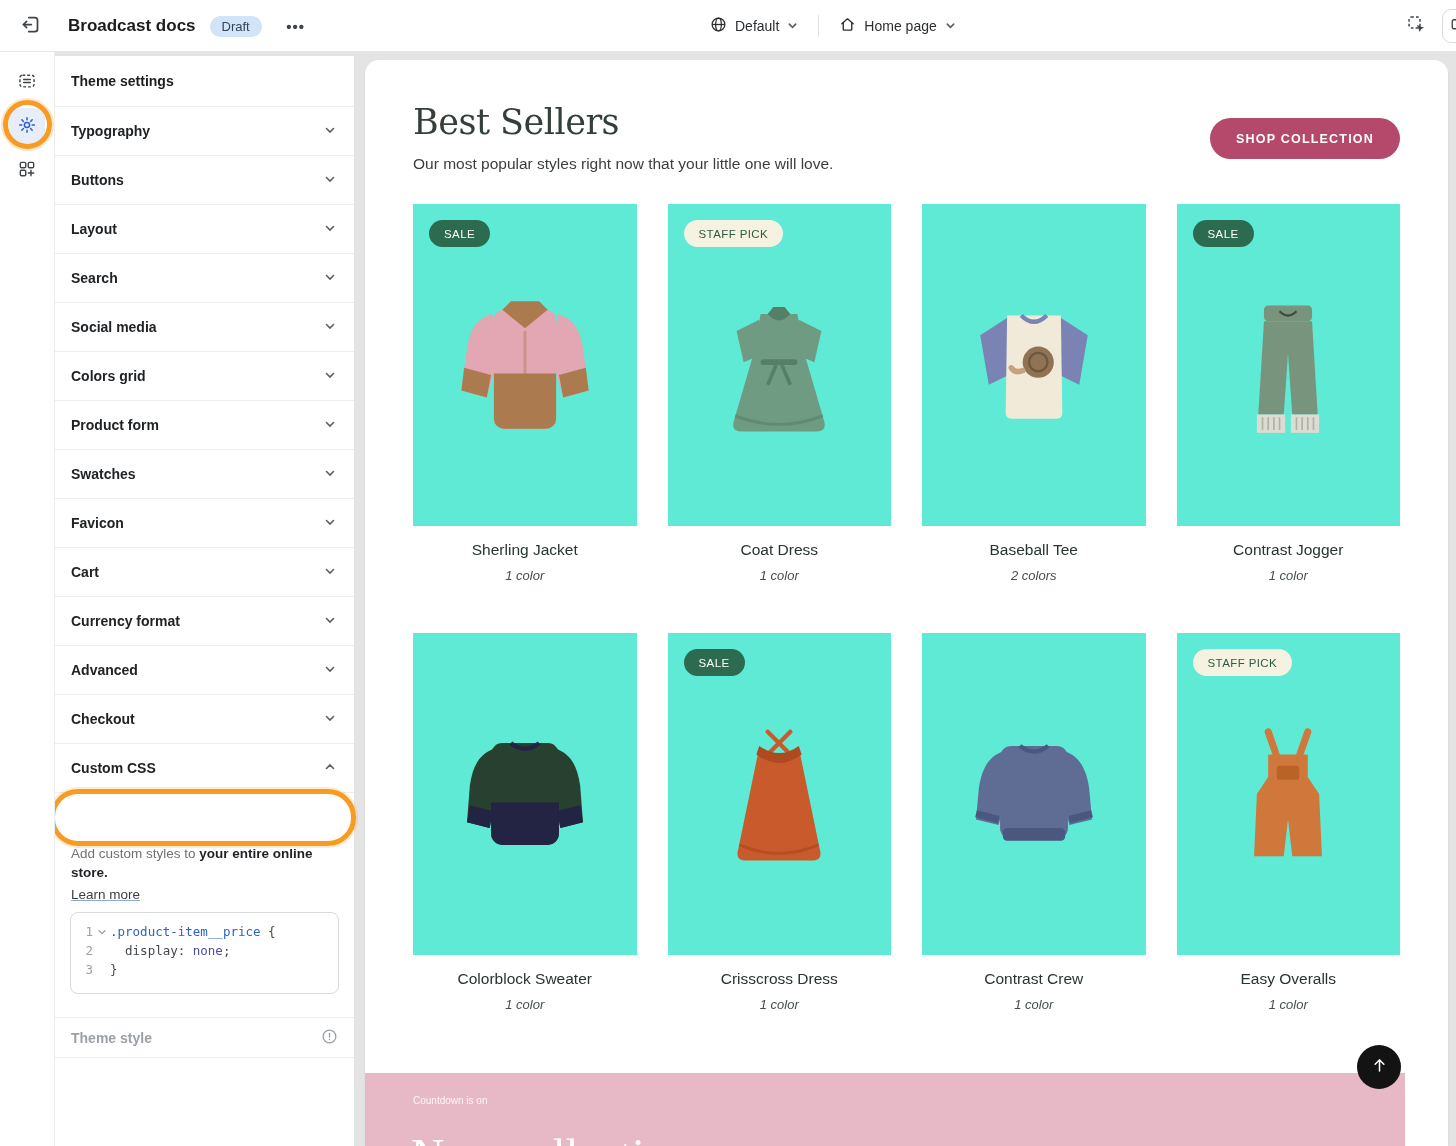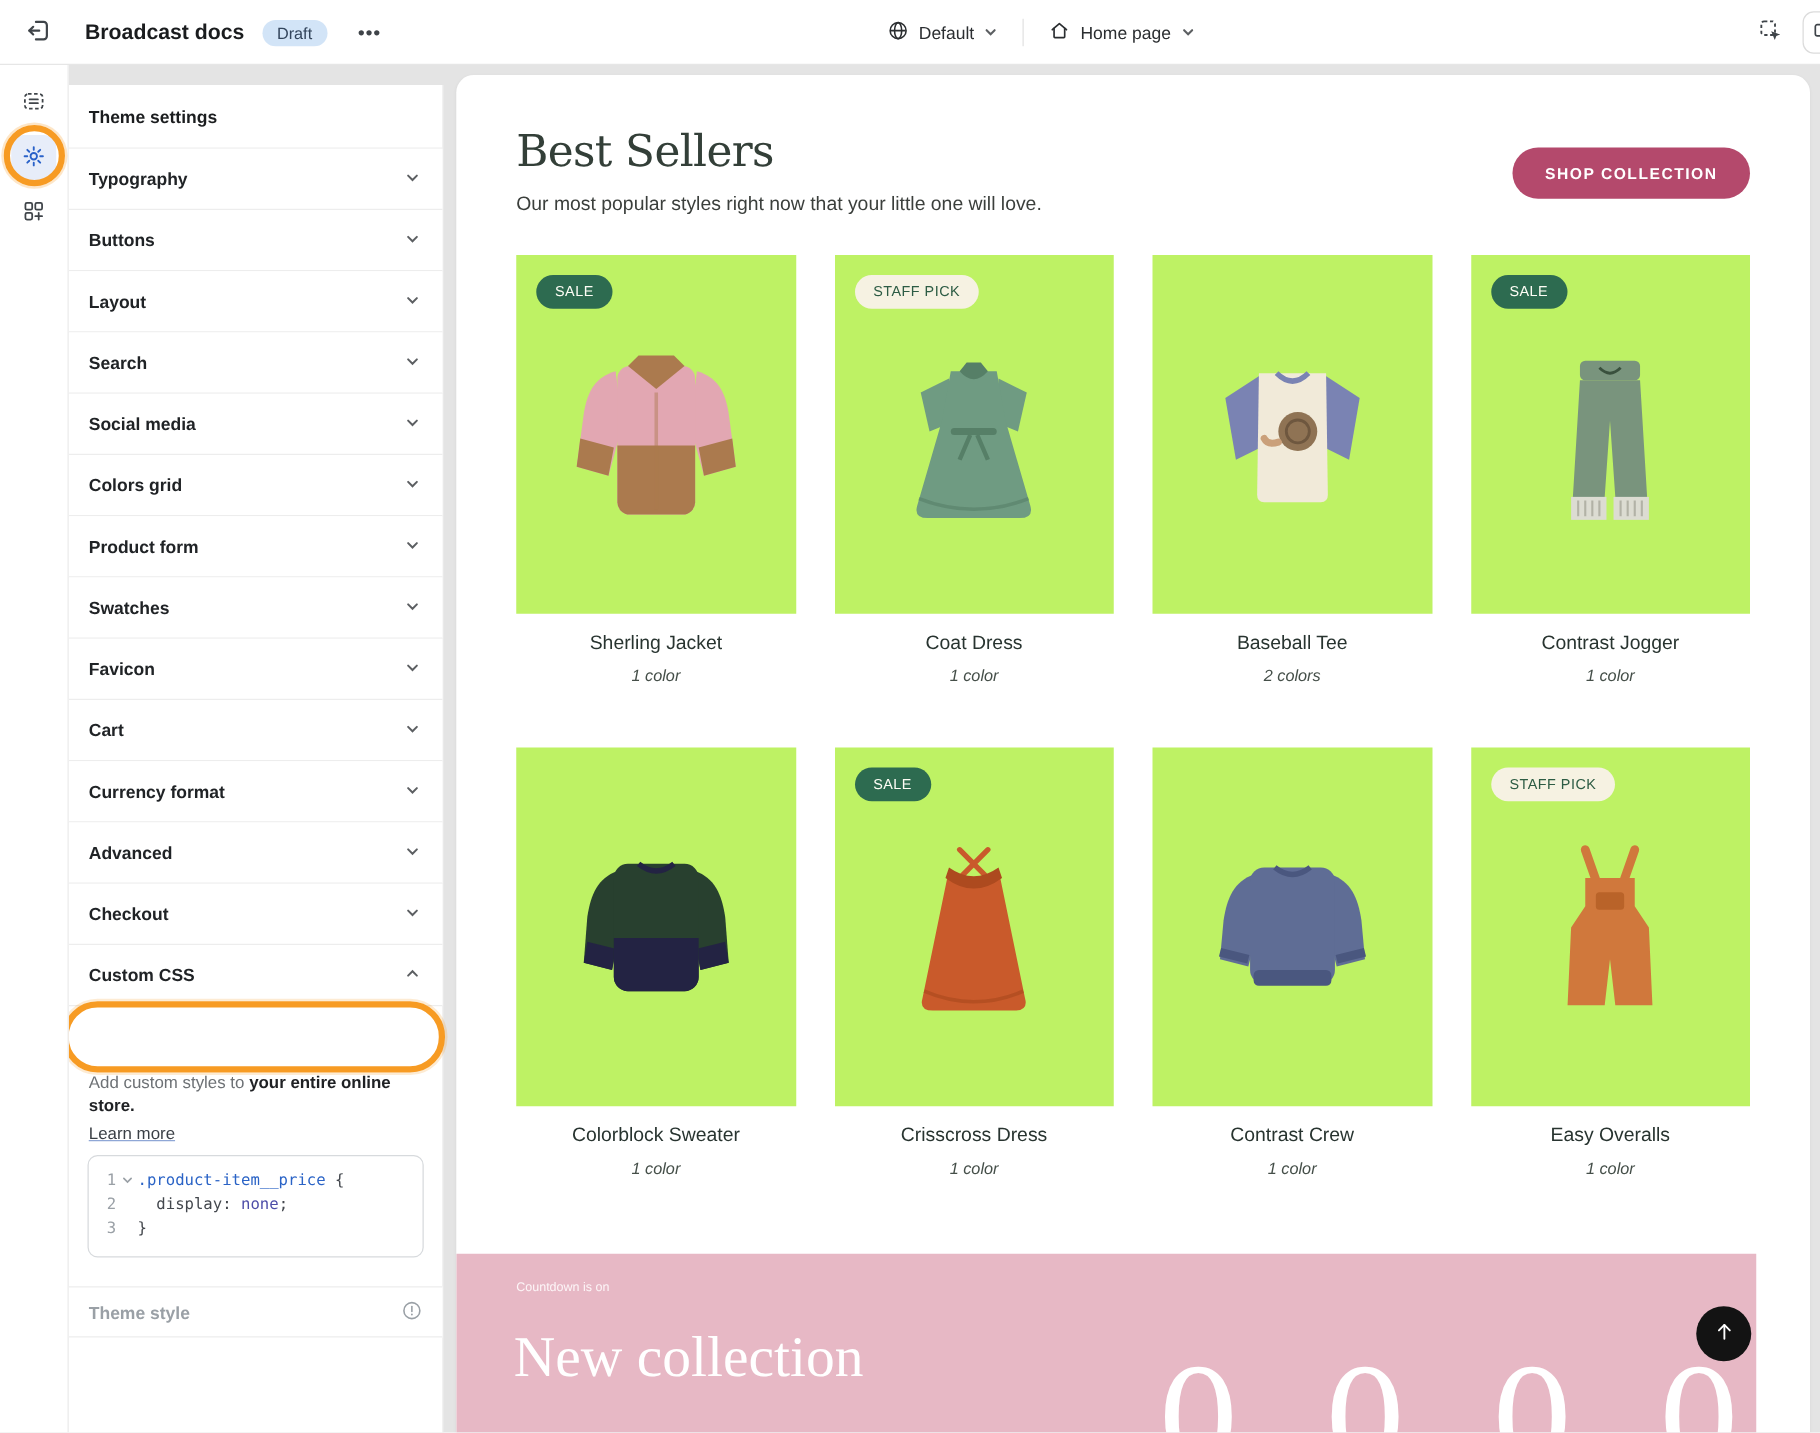--- a/index.html
+++ b/index.html
@@ -33,21 +33,21 @@
 
   
   .annot-ring { position:absolute; left:3px; top:100px; width:49px; height:49px; border-radius:50%;
                 border:5px solid #f79b23; z-index:30; pointer-events:none;
                 box-shadow:0 0 0 2px rgba(247,155,35,.25); }
   .annot-box { position:absolute; left:-5px; top:733px; width:306px; height:57px; border-radius:28px;
                border:5px solid #f79b23; z-index:30; pointer-events:none;
                box-shadow:0 0 0 2px rgba(247,155,35,.2); }
 
   
-  .sidebar { position:absolute; top:68px; left:55px; width:300px; bottom:0; background:#fff;
+  .sidebar { position:absolute; top:56px; left:55px; width:300px; bottom:0; background:#fff;
              border-right:1px solid #e3e3e3; z-index:5; }
   .sb-header { height:51px; display:flex; align-items:center; padding:0 16px; font-size:14px; font-weight:700;
                border-bottom:1px solid #ededed; color:#1b1d1f; }
   .sb-row { height:49px; display:flex; align-items:center; justify-content:space-between; padding:0 18px 0 16px;
             font-size:14px; font-weight:600; color:#202326; border-bottom:1px solid #ededed; cursor:pointer; background:#fff; }
   .sb-row .chev { color:#5c5f62; }
   .css-desc { position:absolute; left:16px; top:788px; width:270px; font-size:13.5px; line-height:19px; }
   .css-desc .g { color:#6d7175; }
   .css-desc .b { color:#1f2124; font-weight:700; }
   .learn-more { position:absolute; left:16px; top:831px; font-size:13.5px; color:#3a3f45;
@@ -67,21 +67,21 @@
   .preview { position:absolute; left:365px; top:60px; width:1083px; height:1086px; background:#fff;
              border-radius:14px 14px 0 0; overflow:hidden; box-shadow:0 1px 3px rgba(0,0,0,.06); }
   .coll-head { display:flex; justify-content:space-between; align-items:flex-start; padding:42px 48px 0 48px; }
   .coll-head h1 { font-family:"DejaVu Serif",serif; font-weight:500; font-size:35px; letter-spacing:-0.5px; color:#333f38; }
   .coll-head p { margin-top:13px; font-size:15.5px; color:#3b3f3c; }
   .cta { background:#b4496c; color:#fff; border:none; border-radius:21px; height:41px; padding:0 26px;
          font-size:12.5px; font-weight:700; letter-spacing:1.2px; cursor:pointer; margin-top:16px; font-family:inherit; }
   .grid { display:grid; grid-template-columns:repeat(4,1fr); column-gap:31px; row-gap:50px;
           padding:0 48px; margin-top:31px; }
   .card { cursor:pointer; }
-  .card-img { position:relative; height:287px; background:#bef264; }
+  .card-img { position:relative; height:322px; background:#5eead4; }
   .card-img svg.garment { position:absolute; inset:0; margin:auto; }
   .badge { position:absolute; top:16px; left:16px; height:27px; display:flex; align-items:center;
            padding:0 15px; border-radius:14px; font-size:11.5px; letter-spacing:.4px; font-weight:500; }
   .badge.sale { background:#2d6b50; color:#fdfdf5; }
   .badge.staff { background:#f6f2e2; color:#2d5c44; }
   .card-title { text-align:center; margin-top:15px; font-size:15.5px; color:#283430; }
   .card-colors { text-align:center; margin-top:9px; font-size:13px; font-style:italic; color:#454f49; }
 
   .banner { position:relative; margin-top:61px; width:1040px; height:240px; background:#e7b8c5; color:#fff; }
   .banner .eyebrow { position:absolute; left:48px; top:22px; font-size:10px; font-weight:500; color:#fdf6f8; }

